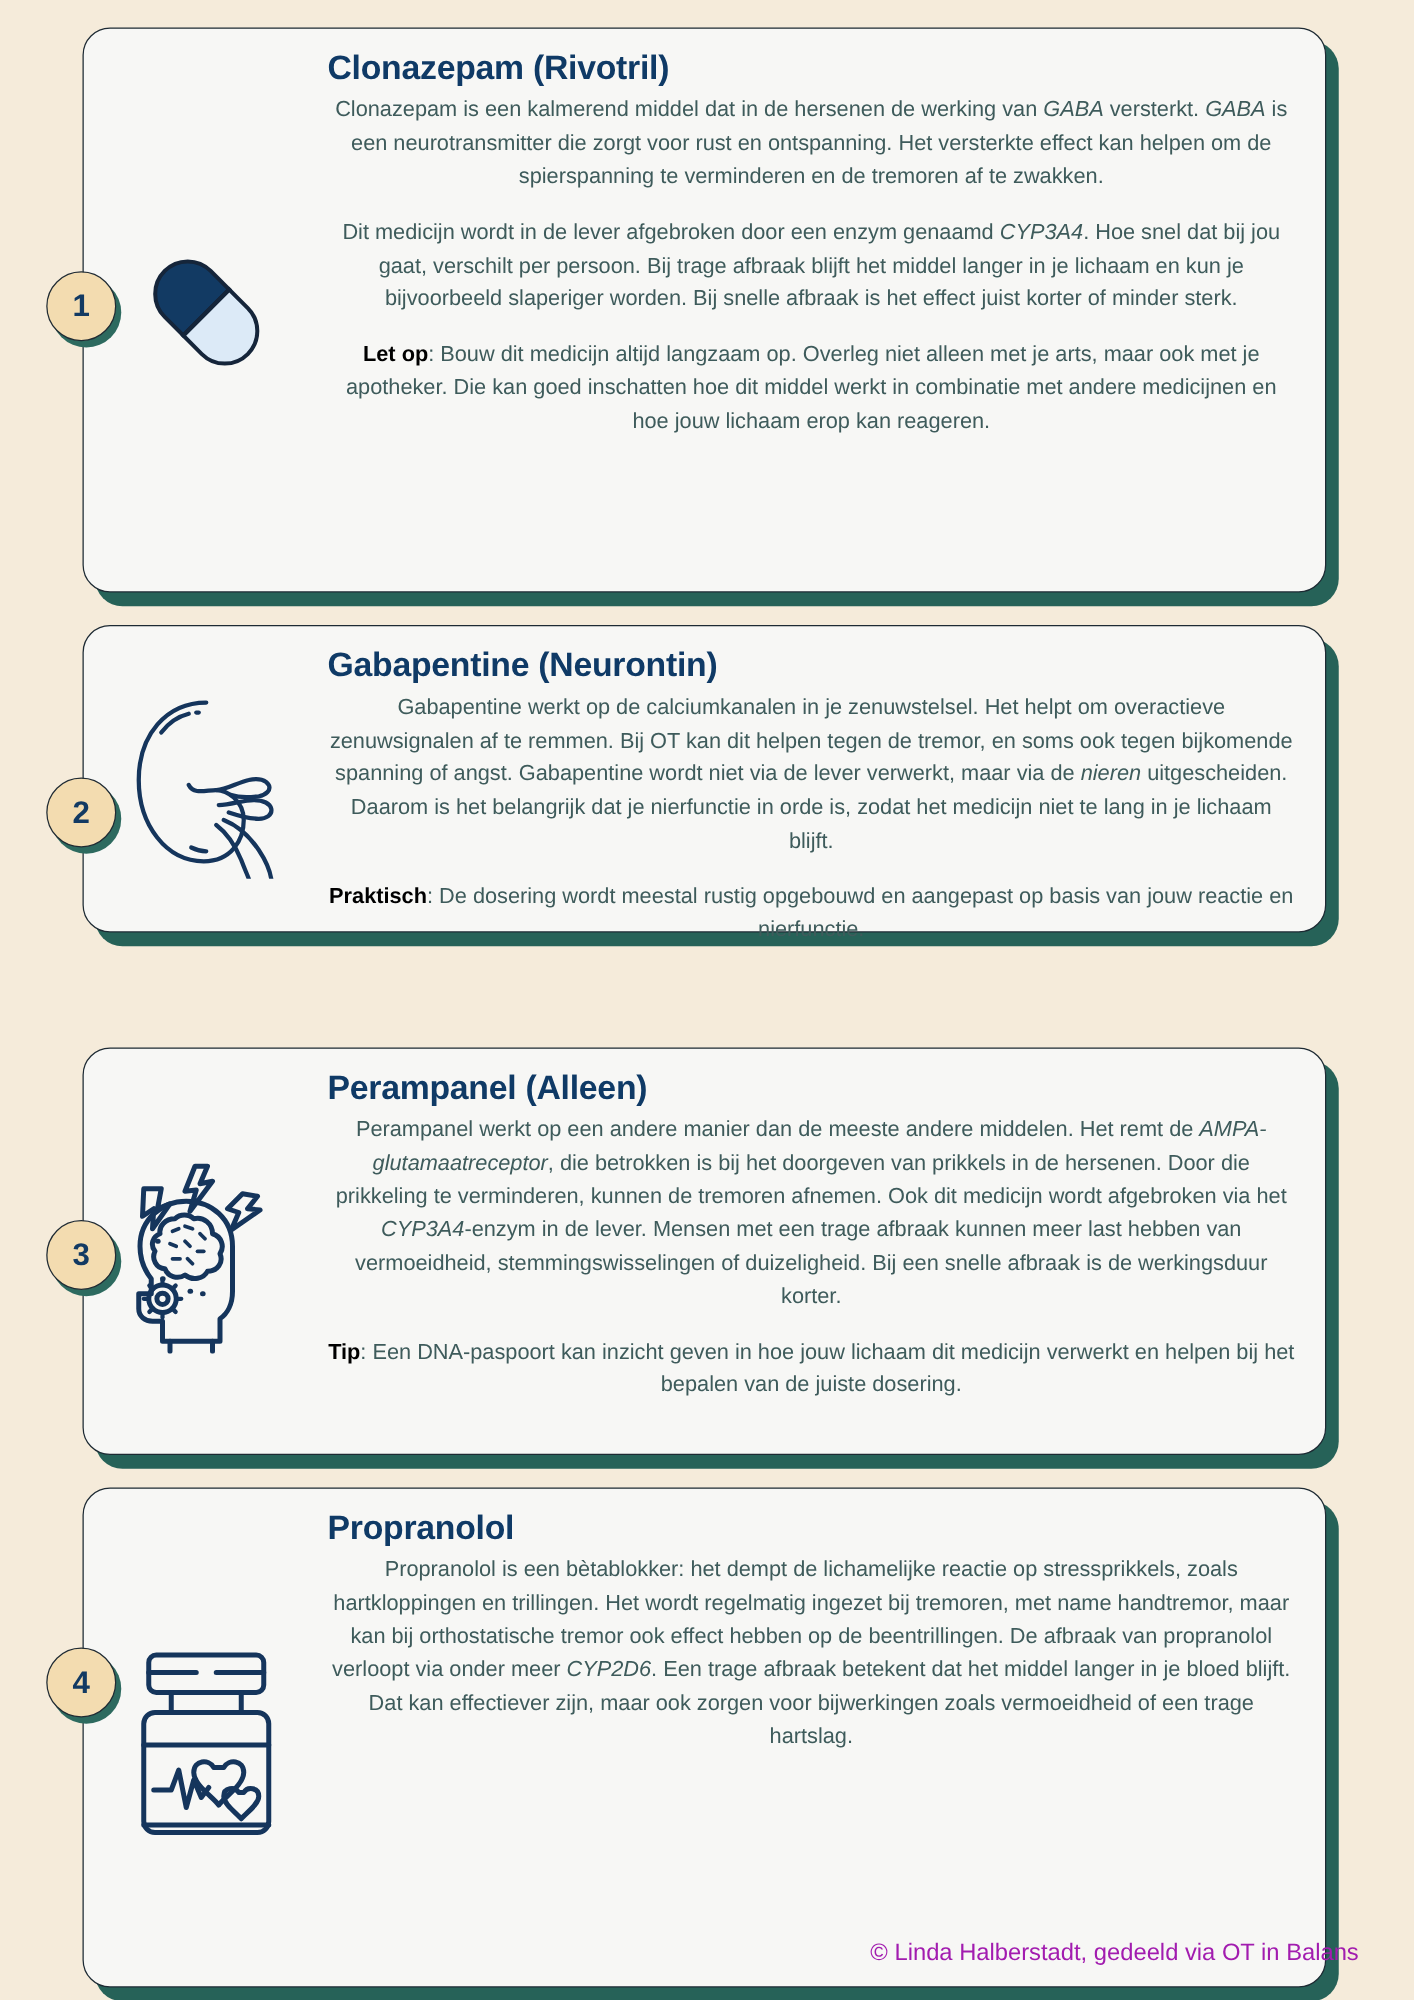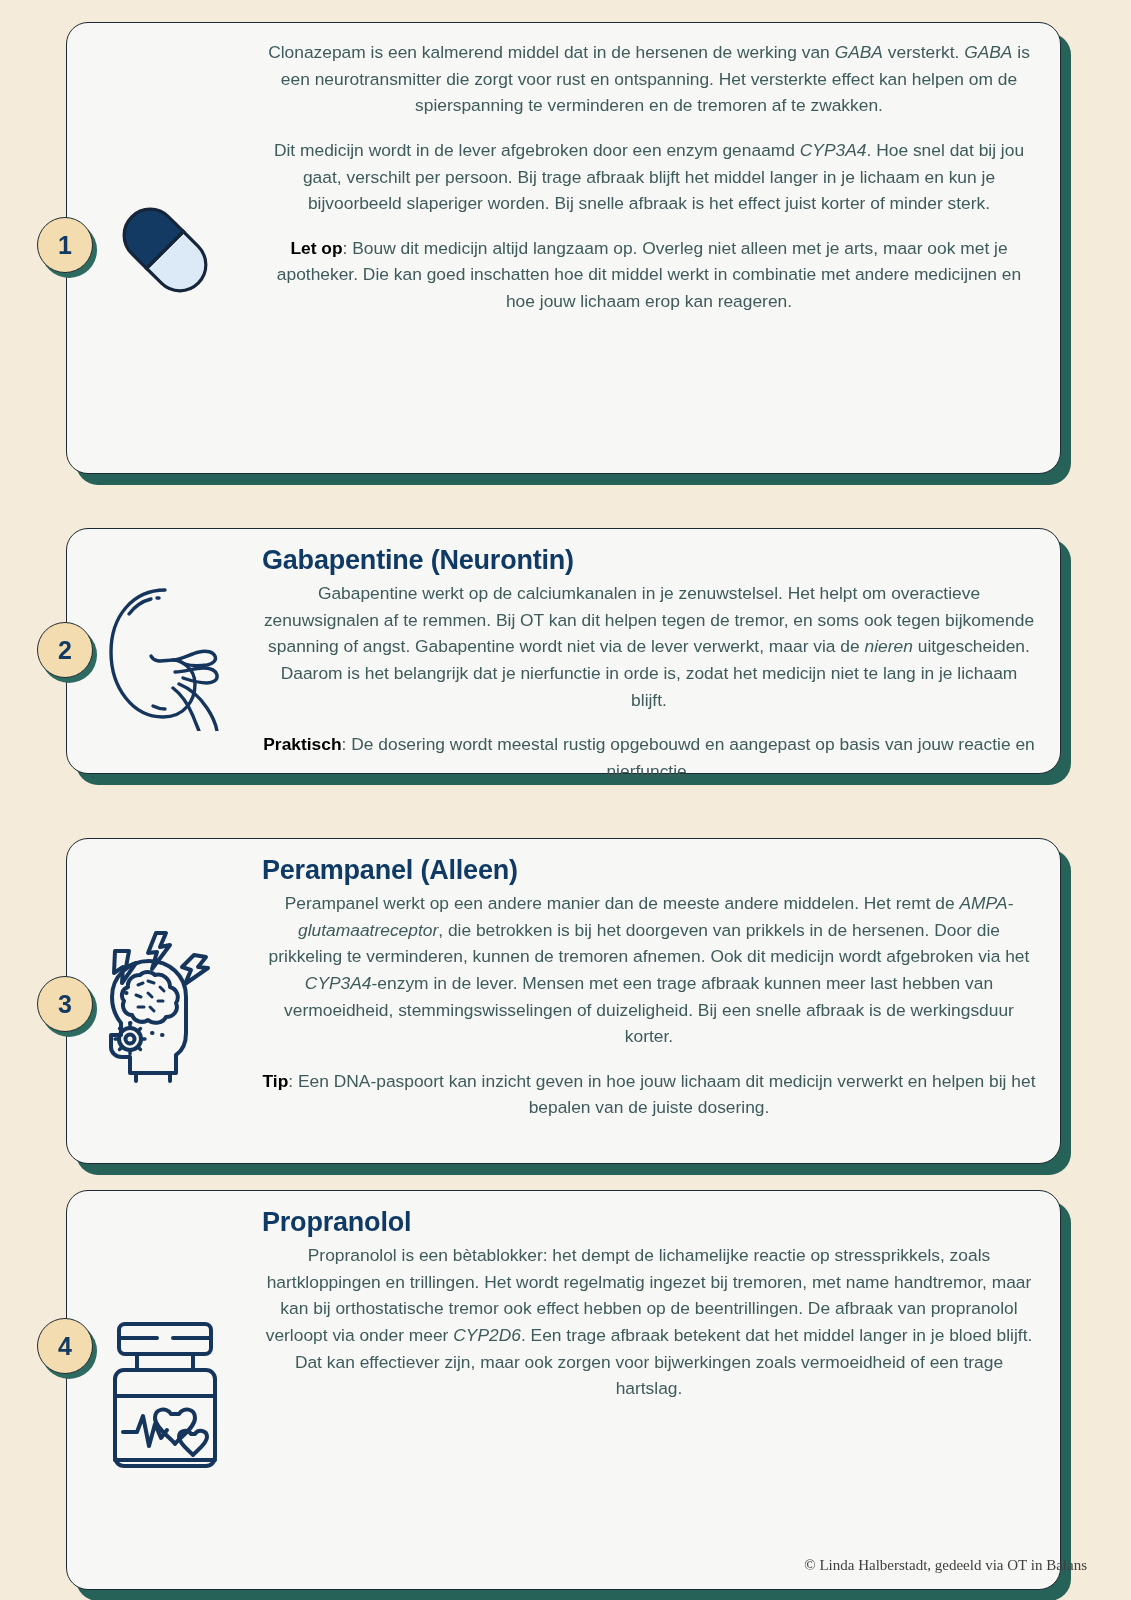--- a/index.html
+++ b/index.html
@@ -80,23 +80,23 @@
   }
   p.med-par:last-child{margin-bottom:0;}
   .it{font-style:italic;}
   .bd{font-weight:bold;color:#000000;}
 
   
   .footer{
     position:absolute;
     right:44px;
     bottom:26px;
-    color:#404040;
-    font-size:15px;
-    font-family:Liberation Serif, serif;
+    color:#a21caf;
+    font-size:19px;
+    font-family:Liberation Sans, sans-serif;
   }
 
   
   .icon-svg{display:block;}
 </style>
 </head>
 <body>
 
 <div class="page">
 
@@ -105,32 +105,33 @@
 
       <svg class="icon-svg" width="130" height="130" viewBox="0 0 130 130">
         <g transform="rotate(-45 65 65)">
           <path d="M65 18 h0 a26 26 0 0 1 26 26 v21 h-52 v-21 a26 26 0 0 1 26 -26 z" fill="#123a63" stroke="#15253a" stroke-width="3.2"></path>
           <path d="M39 65 h52 v21 a26 26 0 0 1 -52 0 z" fill="#dceaf7" stroke="#15253a" stroke-width="3.2"></path>
           <line x1="39" y1="65" x2="91" y2="65" stroke="#15253a" stroke-width="3.2"></line>
         </g>
       </svg>
     </div>
     <div class="card-body">
+      <h2 class="med-title">Clonazepam (Rivotril)</h2>
       <div>
           <p class="med-par"><span>Clonazepam is een kalmerend middel dat in de hersenen de werking van </span><span class="it">GABA</span><span> versterkt. </span><span class="it">GABA</span><span> is een neurotransmitter die zorgt voor rust en ontspanning. Het versterkte effect kan helpen om de spierspanning te verminderen en de tremoren af te zwakken.</span></p>
           <p class="med-par"><span>Dit medicijn wordt in de lever afgebroken door een enzym genaamd </span><span class="it">CYP3A4</span><span>. Hoe snel dat bij jou gaat, verschilt per persoon. Bij trage afbraak blijft het middel langer in je lichaam en kun je bijvoorbeeld slaperiger worden. Bij snelle afbraak is het effect juist korter of minder sterk.</span></p>
           <p class="med-par"><span class="bd">Let op</span><span>: Bouw dit medicijn altijd langzaam op. Overleg niet alleen met je arts, maar ook met je apotheker. Die kan goed inschatten hoe dit middel werkt in combinatie met andere medicijnen en hoe jouw lichaam erop kan reageren.</span></p>
         </div>
     </div>
   </div>
   <div class="badge" style="top:217px;">
       <span>1</span>
     </div>
 
-  <div class="card" style="top:528px;height:246px;">
+  <div class="card" style="top:500px;height:246px;">
     <div class="card-icon-col">
 
       <svg class="icon-svg" width="140" height="155" viewBox="0 0 140 155">
         <g fill="none" stroke="#15355c" stroke-width="3.4" stroke-linecap="round" stroke-linejoin="round">
           <path d="M70 14 C38 14 16 40 16 76 C16 112 38 141 68 141 C90 141 100 124 100 108 C100 92 86 84 78 84 C70 84 60 88 56 80"></path>
           <path d="M78 84 C86 84 95 78 104 76 C112 74 118 76 120 80 C122 84 118 88 112 89 C104 90 96 90 90 88"></path>
           <path d="M80 96 C90 96 99 92 108 92 C116 92 121 95 122 99 C123 104 118 107 112 107 C104 107 94 104 88 102"></path>
           <path d="M84 108 C94 112 104 120 112 132 C118 141 121 149 122 155"></path>
           <path d="M78 112 C86 118 93 128 98 140 C101 148 103 152 104 155"></path>
           <path d="M34 38 C40 30 48 25 56 23"></path>

